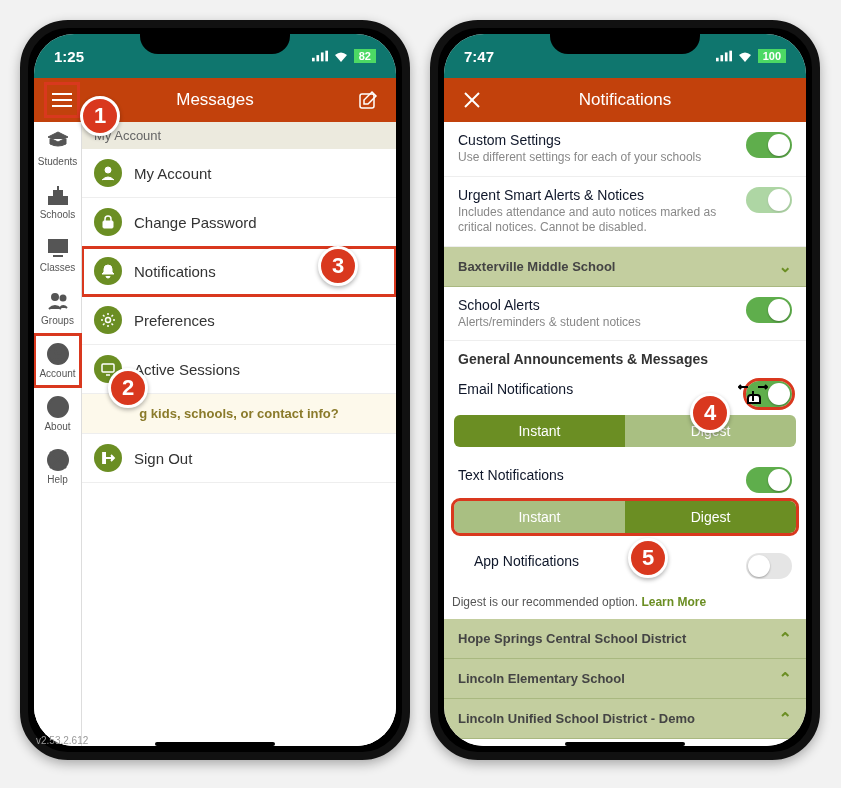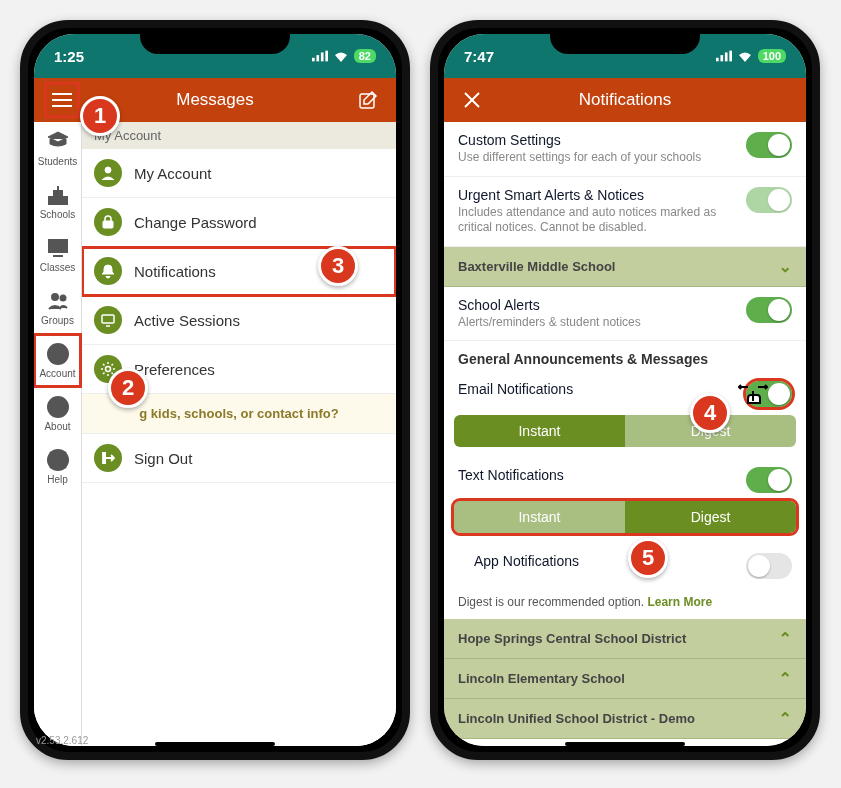--- a/index.html
+++ b/index.html
@@ -32,21 +32,21 @@
     position: absolute; bottom: 6px; left: 50%; transform: translateX(-50%);
     width: 120px; height: 4px; background: #000; border-radius: 3px; z-index: 60;
   }
   
   .statusbar {
     height: 44px; display: flex; align-items: center; justify-content: space-between;
     padding: 0 20px; font-size: 15px; font-weight: 600; color: #fff;
     background: #0f766e; z-index: 10; position: relative;
   }
   .status-right { display: flex; align-items: center; gap: 5px; font-size: 12px; }
-  .battery { display: inline-flex; align-items: center; background: #4cd964; color: #fff; border-radius: 6px; padding: 1px 5px; font-size: 11px; font-weight: 700; }
+  .battery { display: inline-flex; align-items: center; background: #4cd964; color: #fff; border-radius: 0; padding: 1px 5px; font-size: 11px; font-weight: 700; }
   .signal-icon, .wifi-icon { width: 16px; height: 12px; fill: #fff; }
   
   .navbar {
     background: #c2410c; color: #fff;
     height: 44px; display: flex; align-items: center; justify-content: space-between;
     padding: 0 12px; font-size: 17px;
   }
   .navbar .title { flex: 1; text-align: center; font-weight: 400; }
   .nav-btn { width: 32px; height: 32px; display: flex; align-items: center; justify-content: center; cursor: pointer; }
   
@@ -89,21 +89,21 @@
   .accordion .chev { color: #6b8e23; font-size: 16px; }
   .subheader { padding: 10px 14px 4px; font-size: 14px; font-weight: 700; color: #333; }
   .seg {
     margin: 6px 10px 10px; display: flex; border-radius: 6px; overflow: hidden;
   }
   .seg .opt { flex: 1; text-align: center; padding: 8px 0; font-size: 14px; color: #fff; cursor: pointer; }
   .seg .opt.active { background: #6b8e23; }
   .seg .opt.inactive { background: #a9bf82; }
   .seg.highlight { outline: 3px solid #d9381e; outline-offset: 0; border-radius: 6px; }
   .toggle.highlight-box { outline: 3px solid #d9381e; outline-offset: 0; }
-  .digest-note { padding: 6px 14px 10px; font-size: 12px; color: #555; }
+  .digest-note { padding: 6px 8px 10px; font-size: 12px; color: #555; }
   .digest-note .link { color: #6b8e23; font-weight: 600; }
   .troubleshoot { padding: 10px 14px; display: flex; justify-content: space-between; align-items: center; gap: 10px; }
   
   .callout {
     position: absolute; width: 40px; height: 40px; border-radius: 50%;
     background: #d9381e; border: 3px solid #fff; color: #fff;
     display: flex; align-items: center; justify-content: center;
     font-size: 22px; font-weight: 700; z-index: 80;
     box-shadow: 0 2px 4px rgba(0,0,0,0.3);
   }
@@ -230,34 +230,34 @@
           <span class="row-icon">
                 <svg viewBox="0 0 16 16">
                   <path d="M8 2 a4 4 0 0 1 4 4 v3 l2 2 H2 l2-2 V6 a4 4 0 0 1 4-4 M6 13 a2 2 0 0 0 4 0"></path>
                 </svg>
               </span>
           <span>Notifications</span>
         </div>
         <div class="row">
           <span class="row-icon">
                 <svg viewBox="0 0 16 16">
+                  <circle cx="8" cy="8" r="2.5" fill="none" stroke-width="1.5"></circle>
+                  <path d="M8 1v2M8 13v2M1 8h2M13 8h2M3 3l1.5 1.5M11.5 11.5L13 13M13 3l-1.5 1.5M4.5 11.5L3 13" stroke-width="1.5"></path>
+                </svg>
+              </span>
+          <span>Preferences</span>
+        </div>
+        <div class="row">
+          <span class="row-icon">
+                <svg viewBox="0 0 16 16">
                   <rect x="2" y="3" width="12" height="8" rx="1" fill="none" stroke-width="1.5"></rect>
                   <line x1="6" y1="14" x2="10" y2="14" stroke-width="1.5"></line>
                 </svg>
               </span>
           <span>Active Sessions</span>
-        </div>
-        <div class="row">
-          <span class="row-icon">
-                <svg viewBox="0 0 16 16">
-                  <circle cx="8" cy="8" r="2.5" fill="none" stroke-width="1.5"></circle>
-                  <path d="M8 1v2M8 13v2M1 8h2M13 8h2M3 3l1.5 1.5M11.5 11.5L13 13M13 3l-1.5 1.5M4.5 11.5L3 13" stroke-width="1.5"></path>
-                </svg>
-              </span>
-          <span>Preferences</span>
         </div>
         <div class="banner">g kids, schools, or contact info?</div>
         <div class="row">
           <span class="row-icon">
                 <svg viewBox="0 0 16 16" fill="none" stroke-width="1.8">
                   <path d="M6 3 H3 V13 H6 M6 8 H14 M11 5 L14 8 L11 11"></path>
                 </svg>
               </span>
           <span>Sign Out</span>
         </div>

